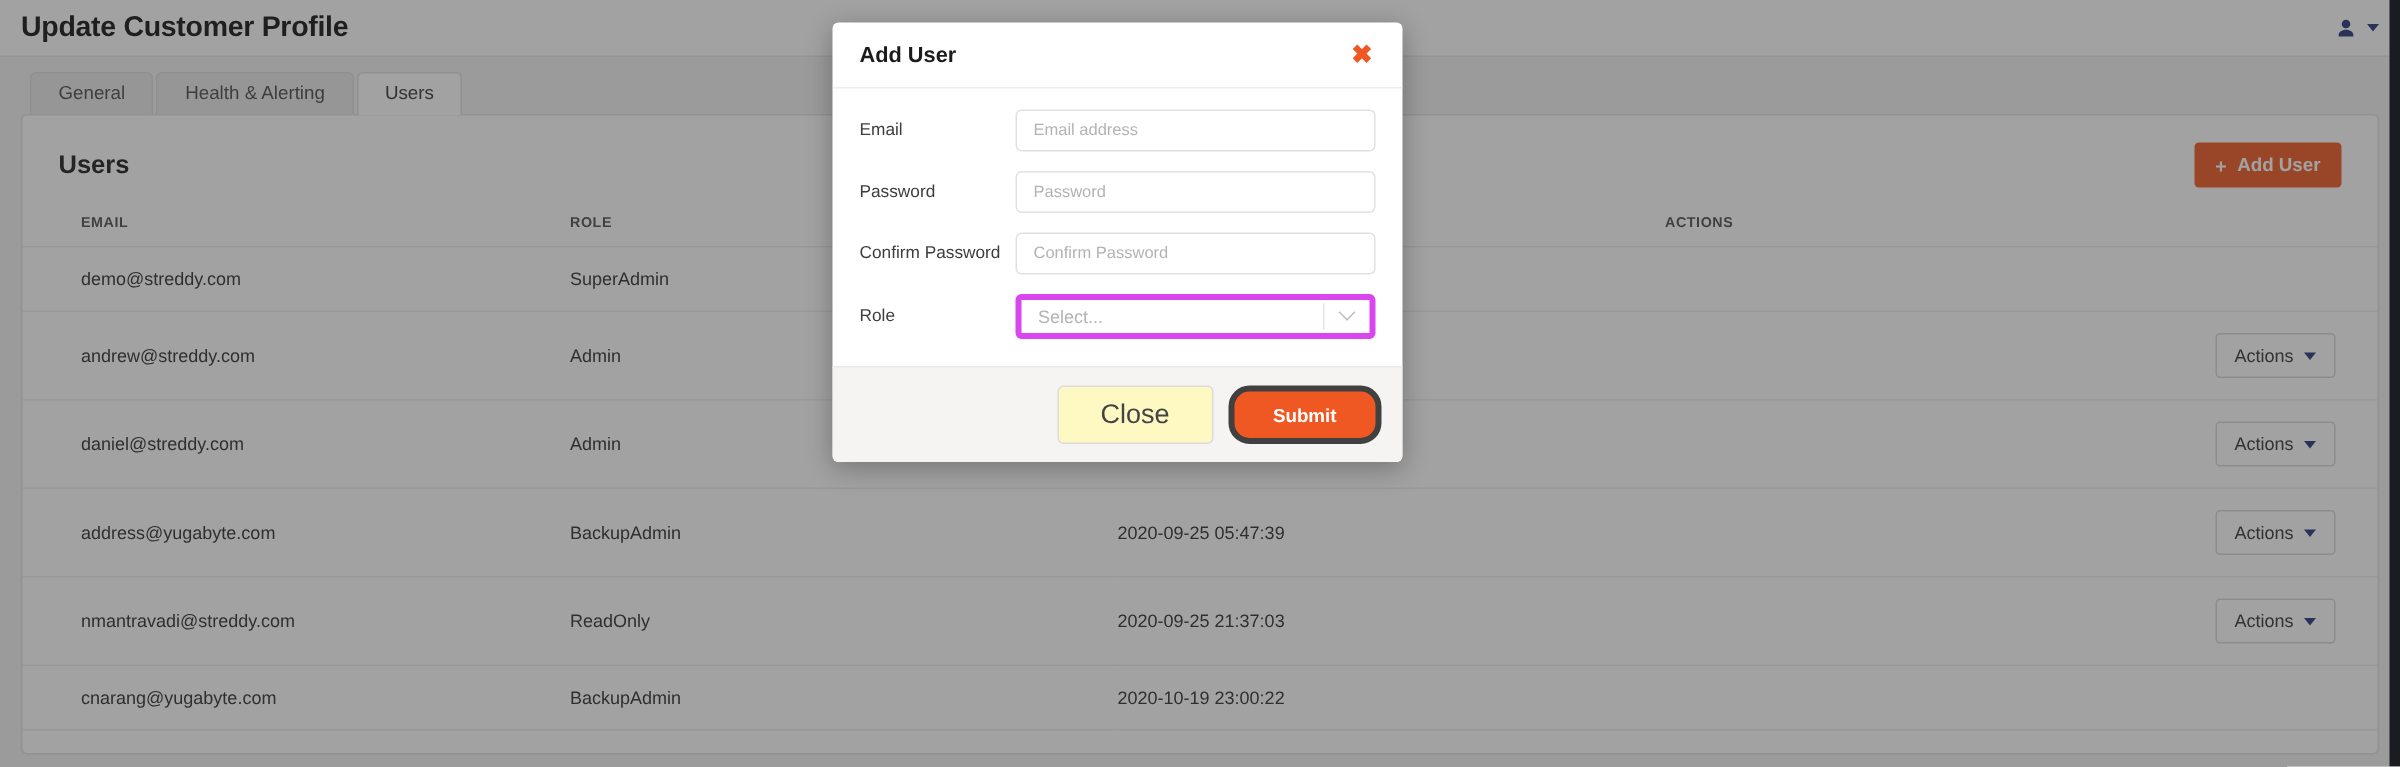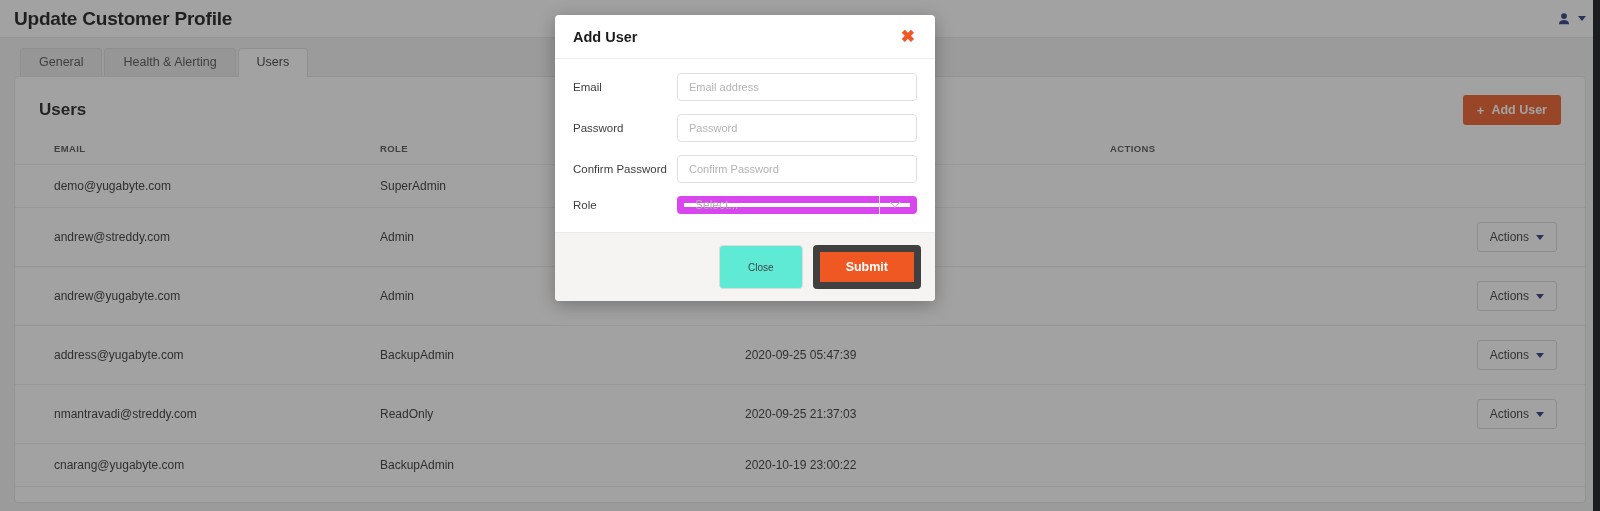--- a/index.html
+++ b/index.html
@@ -229,22 +229,22 @@
     font-size: 11px;
     font-family: "Liberation Sans", sans-serif;
     color: #333333;
     background: #ffffff;
     outline: none;
   }
   .form-control::placeholder { color: #b3b3b3; }
 
   .select-box {
     flex: 1;
-    height: 18px;
-    border: 7px solid #d946ef;
+    height: 30px;
+    border: 4px solid #d946ef;
     border-radius: 4px;
     display: flex;
     align-items: center;
     background: #ffffff;
     cursor: pointer;
   }
   .select-value {
     flex: 1;
     padding: 0 11px;
     font-size: 12px;
@@ -266,33 +266,33 @@
 
   .modal-foot {
     background: #f6f4f2;
     border-top: 1px solid #eceae8;
     padding: 12px 14px;
     display: flex;
     justify-content: flex-end;
     gap: 10px;
   }
   .btn-close {
-    background: #5eead4;
+    background: #fef9c3;
     border: 1px solid #dcdcdc;
     border-radius: 4px;
     padding: 8px 28px;
-    font-size: 10px;
+    font-size: 18px;
     color: #444444;
     cursor: pointer;
     font-family: "Liberation Sans", sans-serif;
   }
   .btn-submit {
     background: #ef5822;
-    border: 7px solid #404040;
-    border-radius: 4px;
+    border: 4px solid #404040;
+    border-radius: 14px;
     padding: 8px 26px;
     font-size: 12.5px;
     font-weight: bold;
     color: #ffffff;
     cursor: pointer;
     font-family: "Liberation Sans", sans-serif;
   }
 
   
   .right-gutter {
@@ -343,36 +343,36 @@
         <thead>
           <tr>
             <th class="col-email">EMAIL</th>
             <th class="col-role">ROLE</th>
             <th class="col-date"></th>
             <th class="col-act">ACTIONS</th>
           </tr>
         </thead>
         <tbody id="users-tbody">
             <tr>
-              <td class="col-email">demo@yugabyte.com</td>
+              <td class="col-email">demo@streddy.com</td>
               <td class="col-role">SuperAdmin</td>
               <td class="col-date"></td>
               <td class="col-act"></td>
             </tr>
             <tr>
               <td class="col-email">andrew@streddy.com</td>
               <td class="col-role">Admin</td>
               <td class="col-date"></td>
               <td class="col-act"><button class="btn-actions">
                   <span>Actions</span>
                   <span class="caret-down"></span>
                 </button></td>
             </tr>
             <tr>
-              <td class="col-email">andrew@yugabyte.com</td>
+              <td class="col-email">daniel@streddy.com</td>
               <td class="col-role">Admin</td>
               <td class="col-date"></td>
               <td class="col-act"><button class="btn-actions">
                   <span>Actions</span>
                   <span class="caret-down"></span>
                 </button></td>
             </tr>
             <tr>
               <td class="col-email">address@yugabyte.com</td>
               <td class="col-role">BackupAdmin</td>

